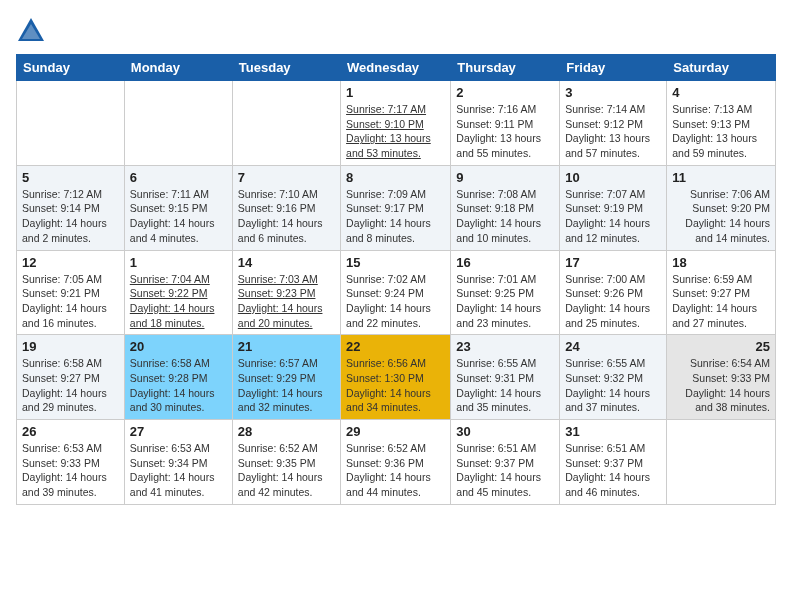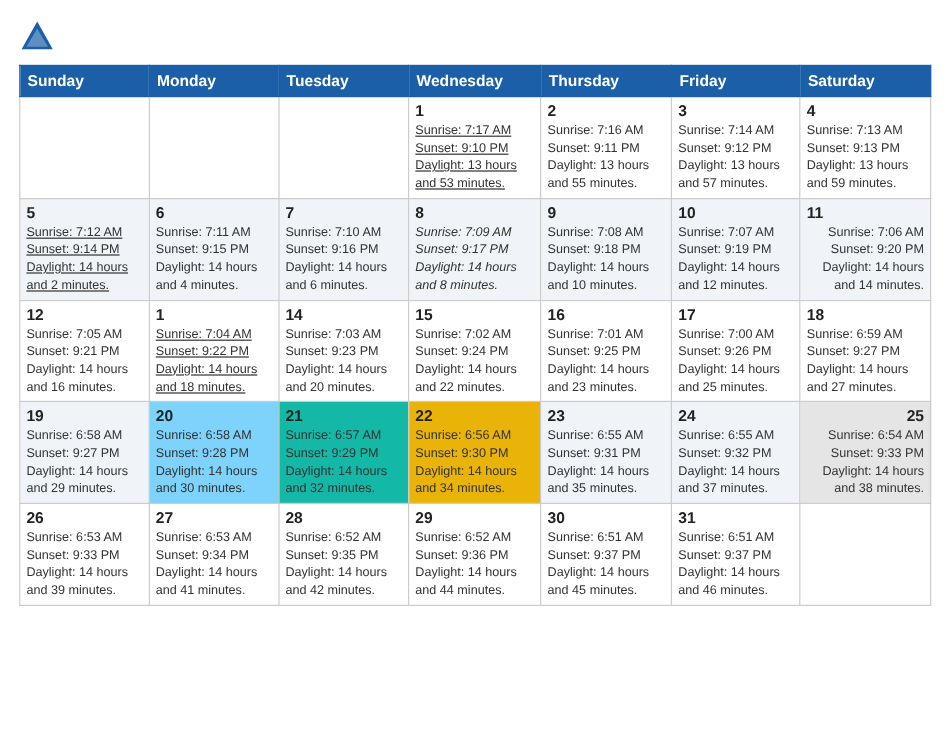--- a/index.html
+++ b/index.html
@@ -153,42 +153,42 @@
           <div class="day-num">4</div>
           <div class="day-info" style="white-space: pre-line;">Sunrise: 7:13 AM
 Sunset: 9:13 PM
 Daylight: 13 hours
 and 59 minutes.</div>
         </td>
       </tr>
       <tr>
         <td style="background: rgb(240, 244, 248);">
           <div class="day-num">5</div>
-          <div class="day-info" style="white-space: pre-line; text-decoration: underline;">Sunrise: 7:12 AM
+          <div class="day-info" style="white-space: pre-line;">Sunrise: 7:12 AM
 Sunset: 9:14 PM
 Daylight: 14 hours
 and 2 minutes.</div>
         </td>
         <td style="background: rgb(240, 244, 248);">
           <div class="day-num">6</div>
           <div class="day-info" style="white-space: pre-line;">Sunrise: 7:11 AM
 Sunset: 9:15 PM
 Daylight: 14 hours
 and 4 minutes.</div>
         </td>
         <td style="background: rgb(240, 244, 248);">
           <div class="day-num">7</div>
           <div class="day-info" style="white-space: pre-line;">Sunrise: 7:10 AM
 Sunset: 9:16 PM
 Daylight: 14 hours
 and 6 minutes.</div>
         </td>
         <td style="background: rgb(240, 244, 248);">
           <div class="day-num">8</div>
-          <div class="day-info" style="white-space: pre-line; font-style: italic;">Sunrise: 7:09 AM
+          <div class="day-info" style="white-space: pre-line;">Sunrise: 7:09 AM
 Sunset: 9:17 PM
 Daylight: 14 hours
 and 8 minutes.</div>
         </td>
         <td style="background: rgb(240, 244, 248);">
           <div class="day-num">9</div>
           <div class="day-info" style="white-space: pre-line;">Sunrise: 7:08 AM
 Sunset: 9:18 PM
 Daylight: 14 hours
 and 10 minutes.</div>
@@ -218,21 +218,21 @@
         </td>
         <td>
           <div class="day-num">1</div>
           <div class="day-info" style="white-space: pre-line; text-decoration: underline;">Sunrise: 7:04 AM
 Sunset: 9:22 PM
 Daylight: 14 hours
 and 18 minutes.</div>
         </td>
         <td>
           <div class="day-num">14</div>
-          <div class="day-info" style="white-space: pre-line;">Sunrise: 7:03 AM
+          <div class="day-info" style="white-space: pre-line; text-decoration: underline;">Sunrise: 7:03 AM
 Sunset: 9:23 PM
 Daylight: 14 hours
 and 20 minutes.</div>
         </td>
         <td>
           <div class="day-num">15</div>
           <div class="day-info" style="white-space: pre-line;">Sunrise: 7:02 AM
 Sunset: 9:24 PM
 Daylight: 14 hours
 and 22 minutes.</div>
@@ -267,31 +267,31 @@
 Daylight: 14 hours
 and 29 minutes.</div>
         </td>
         <td style="background: #7dd3fc;">
           <div class="day-num">20</div>
           <div class="day-info" style="white-space: pre-line;">Sunrise: 6:58 AM
 Sunset: 9:28 PM
 Daylight: 14 hours
 and 30 minutes.</div>
         </td>
-        <td style="background: #14b8a6;">
+        <td style="background: #7dd3fc;">
           <div class="day-num">21</div>
           <div class="day-info" style="white-space: pre-line;">Sunrise: 6:57 AM
 Sunset: 9:29 PM
 Daylight: 14 hours
 and 32 minutes.</div>
         </td>
         <td style="background: #eab308;">
           <div class="day-num">22</div>
           <div class="day-info" style="white-space: pre-line;">Sunrise: 6:56 AM
-Sunset: 9:30 PM
+Sunset: 1:30 PM
 Daylight: 14 hours
 and 34 minutes.</div>
         </td>
         <td style="background: rgb(240, 244, 248);">
           <div class="day-num">23</div>
           <div class="day-info" style="white-space: pre-line;">Sunrise: 6:55 AM
 Sunset: 9:31 PM
 Daylight: 14 hours
 and 35 minutes.</div>
         </td>

